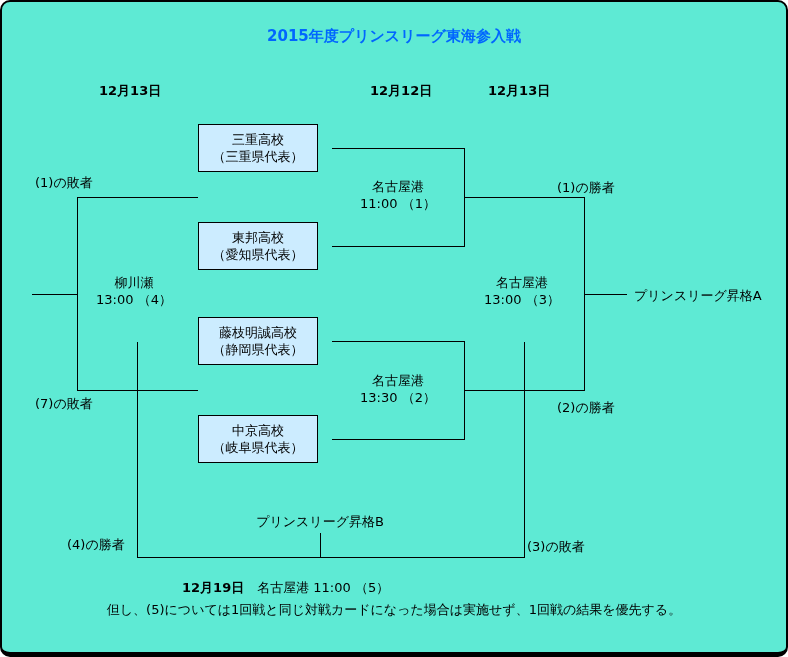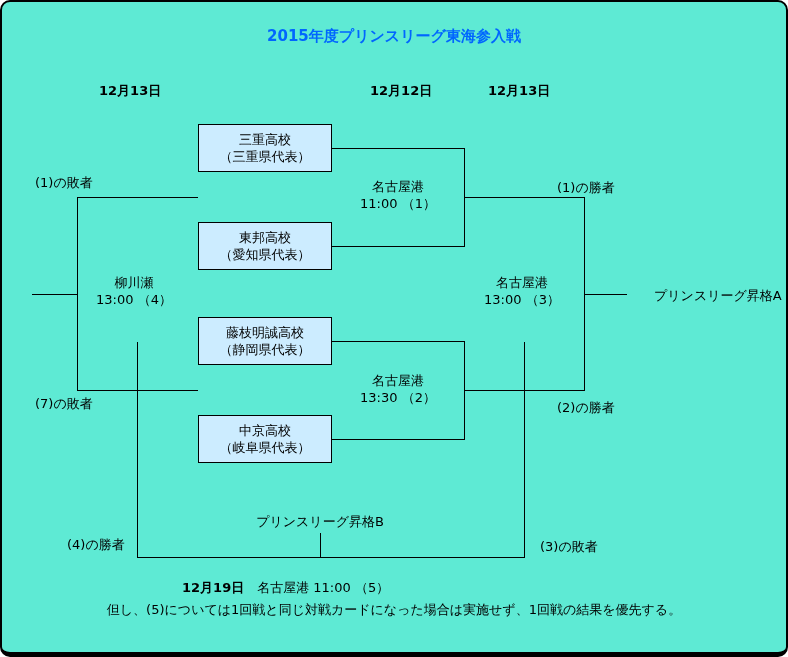--- a/index.html
+++ b/index.html
@@ -29,21 +29,21 @@
   }
   .date-header {
     position: absolute;
     font-weight: bold;
     font-size: 13px;
     white-space: nowrap;
   }
   .team-box {
     position: absolute;
     left: 196px;
-    width: 134px;
+    width: 120px;
     height: 48px;
     border: 1px solid #000;
     display: flex;
     flex-direction: column;
     align-items: center;
     justify-content: center;
     line-height: 17px;
     text-align: center;
     white-space: nowrap;
   }
@@ -152,23 +152,23 @@
   <div class="match-label" style="left:62px; top:272px;">
     <div>柳川瀬</div>
     <div>13:00 （4）</div>
   </div>
 
   <div class="side-label" style="left:33px; top:172px;">(1)の敗者</div>
   <div class="side-label" style="left:33px; top:393px;">(7)の敗者</div>
   <div class="side-label" style="left:555px; top:177px;">(1)の勝者</div>
   <div class="side-label" style="left:555px; top:397px;">(2)の勝者</div>
   <div class="side-label" style="left:65px; top:534px;">(4)の勝者</div>
-  <div class="side-label" style="left:538px; top:536px;">(3)の敗者</div>
+  <div class="side-label" style="left:525px; top:536px;">(3)の敗者</div>
 
-  <div class="side-label" style="left:632px; top:285px;margin-left:20px;">プリンスリーグ昇格A</div>
+  <div class="side-label" style="left:632px; top:285px;">プリンスリーグ昇格A</div>
   <div class="promo-b">プリンスリーグ昇格B</div>
 
   <div class="match5-line">
     <span class="m5-date">12月19日</span><span>　名古屋港 11:00 （5）</span>
   </div>
 
   <div class="final-note">但し、(5)については1回戦と同じ対戦カードになった場合は実施せず、1回戦の結果を優先する。</div>
 
 </div>
 

